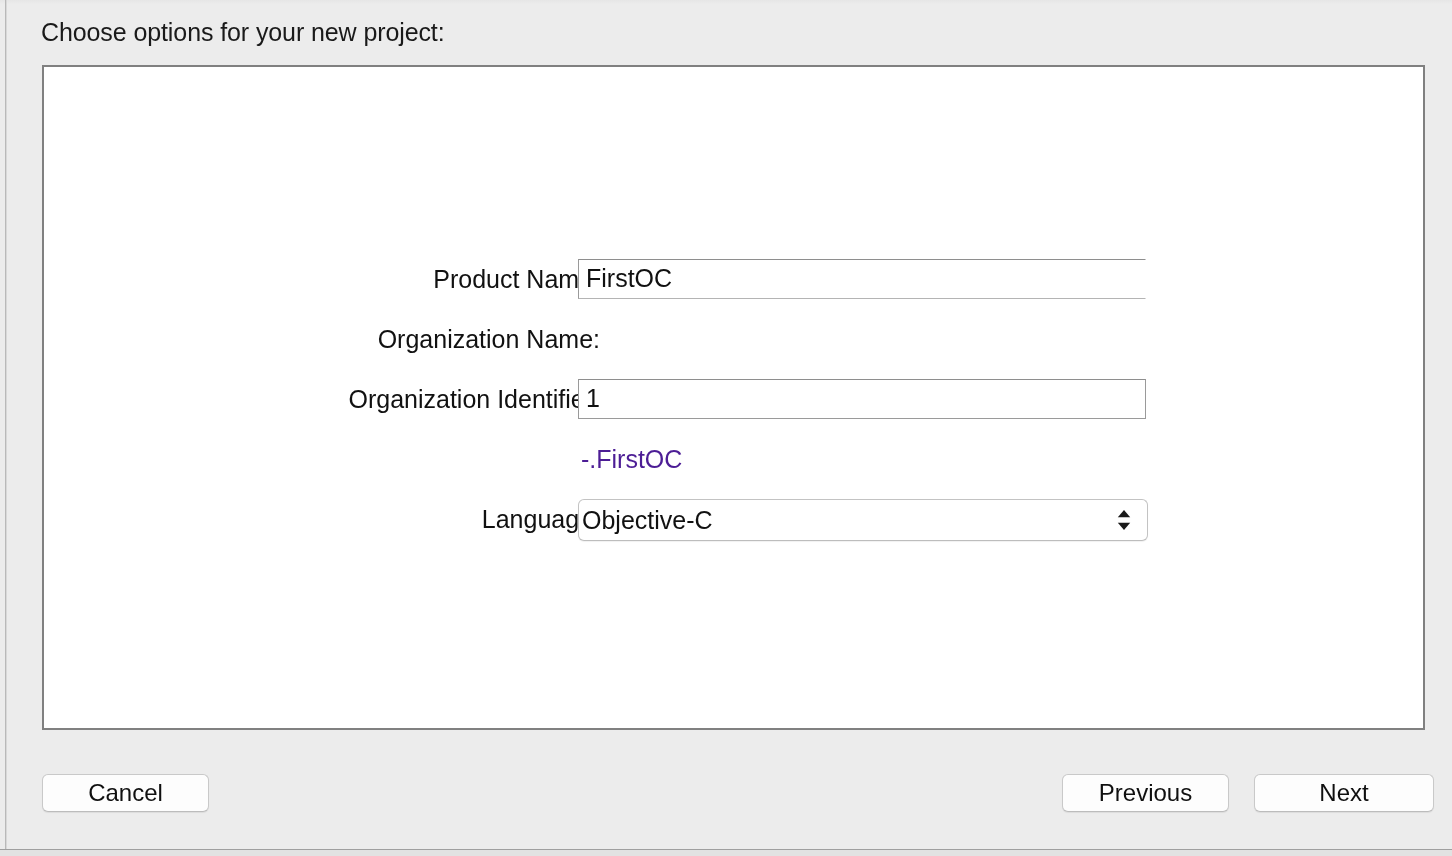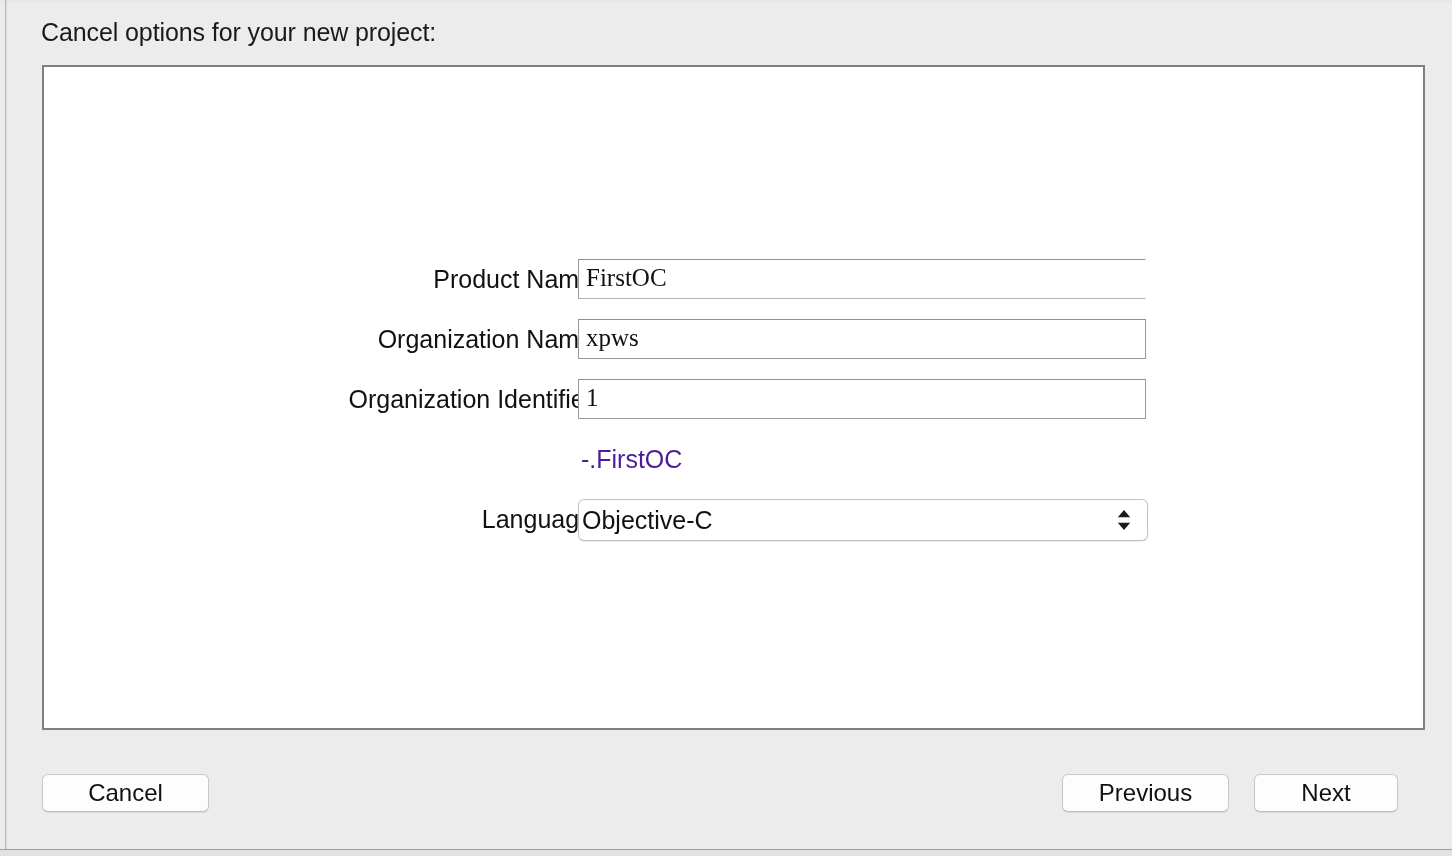--- a/index.html
+++ b/index.html
@@ -100,21 +100,21 @@
     top: 0;
   }
 
   .text-field {
     width: 568px;
     height: 40px;
     box-sizing: border-box;
     background: #ffffff;
     border: 1px solid #9a9a9a;
     border-top-color: #8e8e8e;
-    font-family: Liberation Serif, serif;
+    font-family: Liberation Sans, sans-serif;
     font-size: 25px;
     color: #111;
     padding: 0 5px 2px 7px;
     outline: none;
     border-radius: 0;
     line-height: 38px;
   }
   .text-field.clipped {
     border-right-color: transparent;
     border-bottom-color: #b4b4b4;
@@ -173,49 +173,46 @@
     font-family: "Liberation Sans", sans-serif;
     font-size: 24px;
     color: #101010;
     cursor: default;
     padding: 0;
     line-height: 36px;
     text-align: center;
   }
   #cancel-btn { left: 42px;   top: 774px; width: 167px; }
   #prev-btn   { left: 1062px; top: 774px; width: 167px; }
-  #next-btn   { left: 1254px; top: 774px; width: 144px; }
+  #next-btn   { left: 1254px; top: 774px; width: 180px; }
 </style>
 </head>
 <body>
 
 <div class="window">
 
   <div class="win-top-shade"></div>
   <div class="win-edge-left"></div>
   <div class="win-edge-left2"></div>
 
-  <div class="title">Cancel options for your new project:</div>
+  <div class="title">Choose options for your new project:</div>
 
   <div class="panel">
 
     <div class="form">
 
       <div class="row">
         <div class="row-label">Product Name:</div>
         <div class="row-control">
           <input class="text-field clipped" type="text" value="FirstOC" style="">
         </div>
       </div>
 
       <div class="row">
         <div class="row-label">Organization Name:</div>
-        <div class="row-control">
-          <input class="text-field" type="text" value="xpws" style="">
-        </div>
       </div>
 
       <div class="row">
         <div class="row-label">Organization Identifier:</div>
         <div class="row-control">
           <input class="text-field" type="text" value="1" style="">
         </div>
       </div>
 
       <div class="row">

